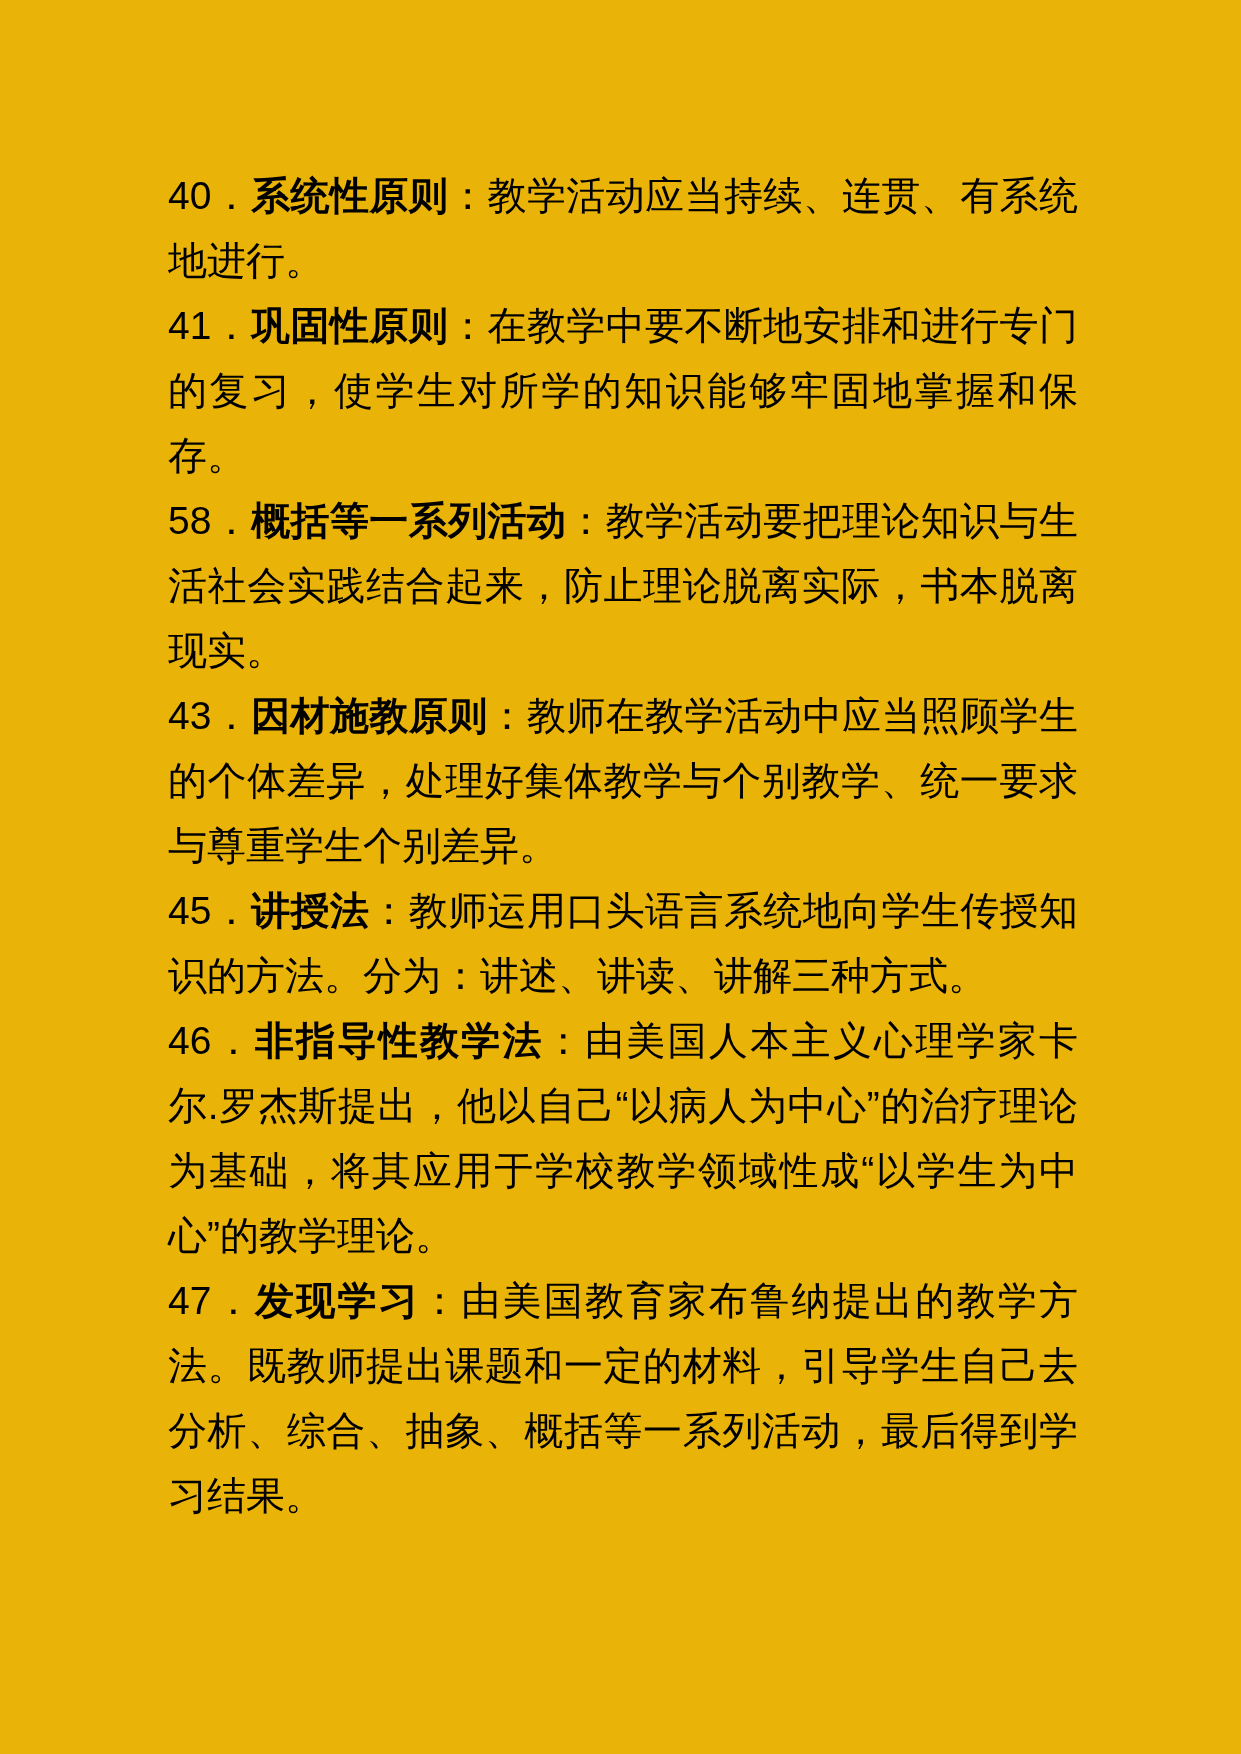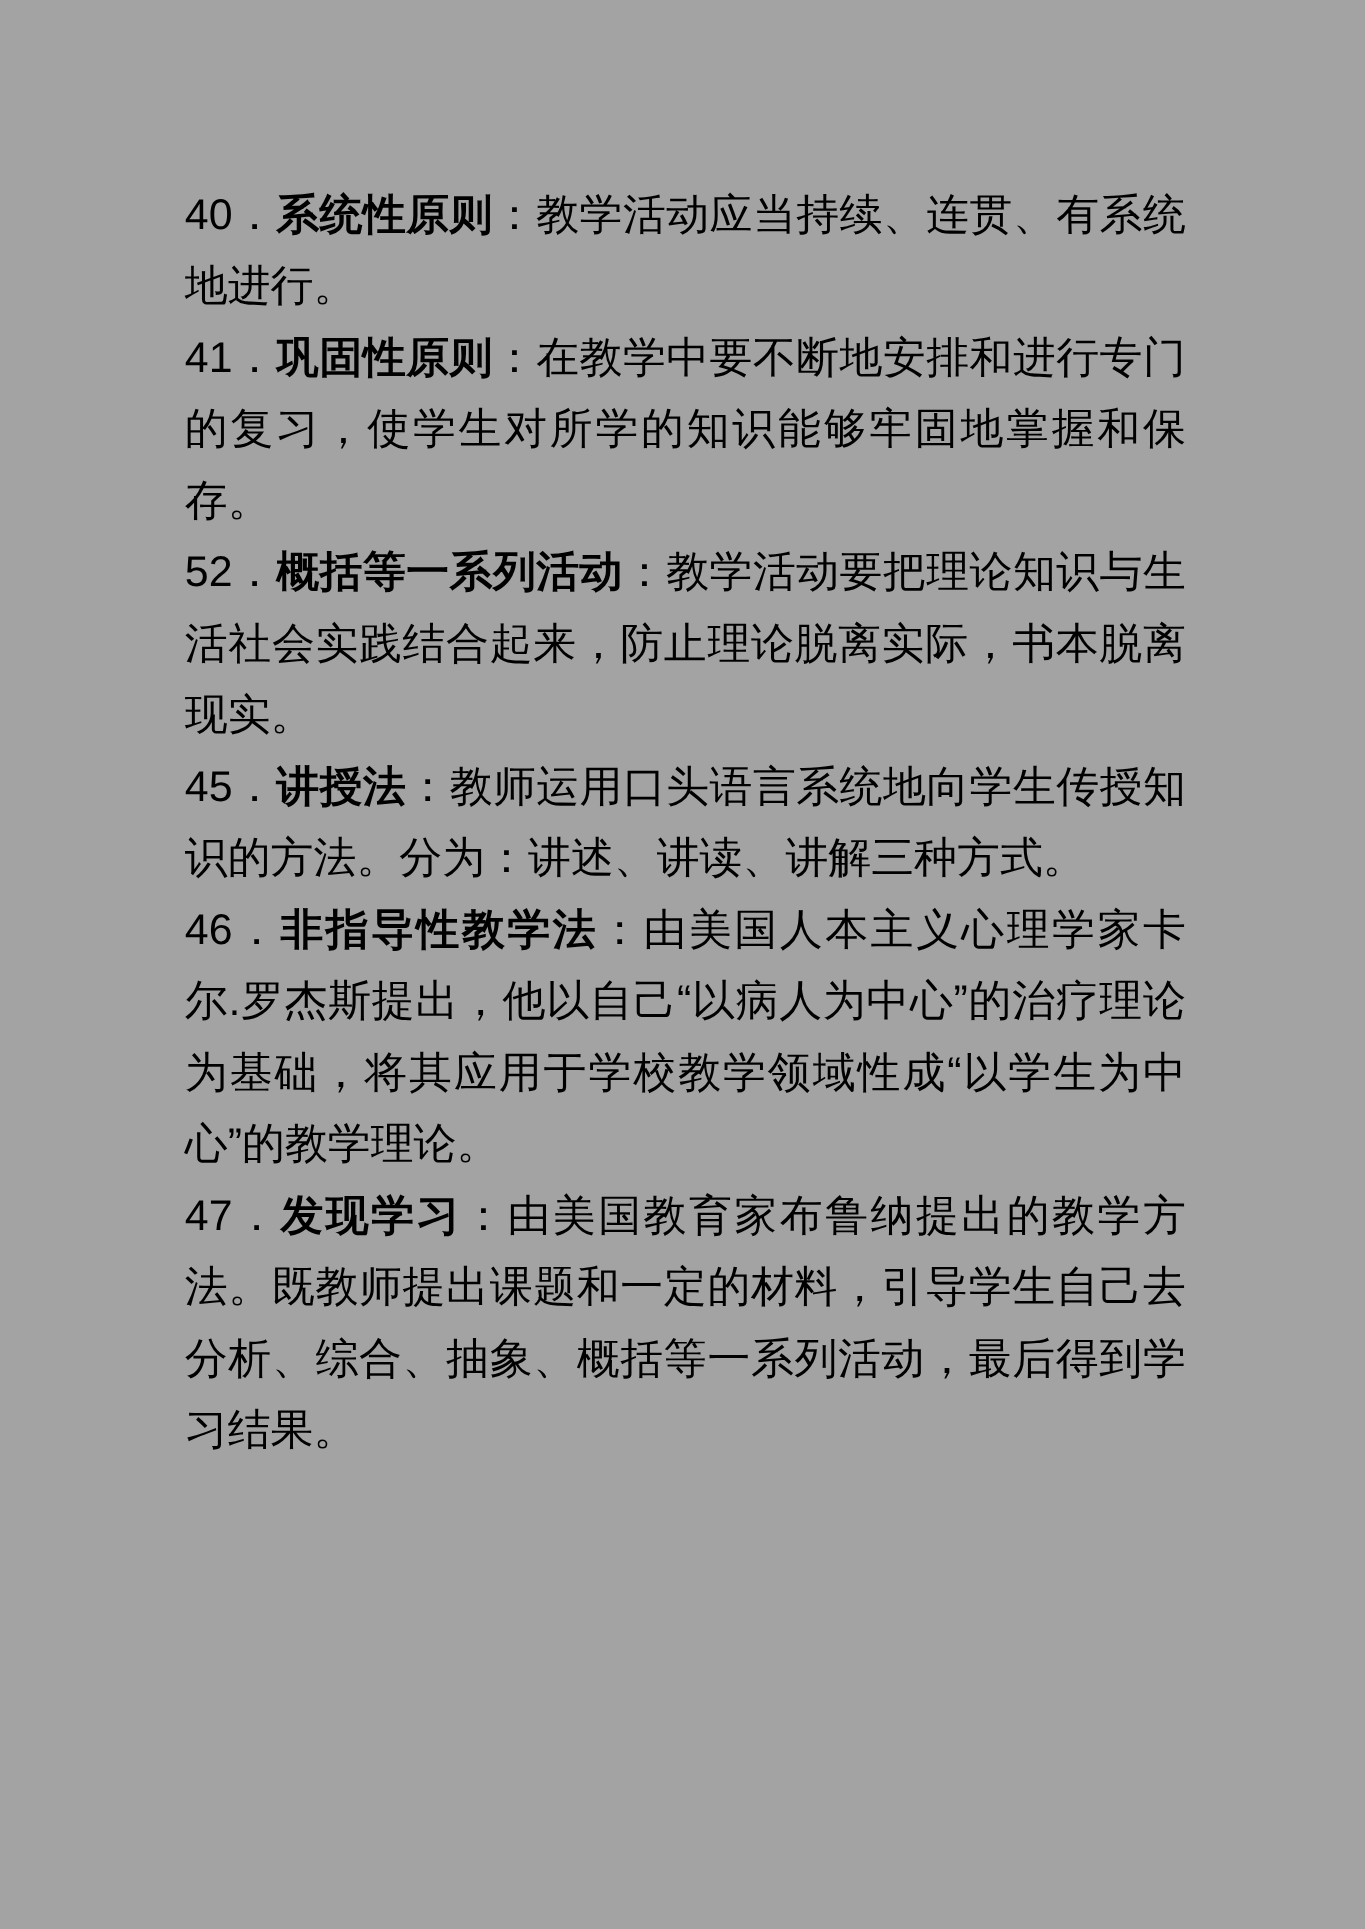--- a/index.html
+++ b/index.html
@@ -5,21 +5,21 @@
   html, body {
     margin: 0;
     padding: 0;
     background: #ffffff;
   }
   .page {
     position: relative;
     width: 1241px;
     height: 1754px;
     margin: 0 auto;
-    background: #a3a3a3;
+    background: #eab308;
     box-sizing: border-box;
     padding: 163px 163px 0 168px;
     overflow: hidden;
     font-family: "Liberation Sans", "DejaVu Sans", sans-serif;
     color: #000000;
     font-size: 39px;
     line-height: 65px;
   }
   .item {
     margin: 0;
@@ -41,22 +41,23 @@
 </head>
 <body>
 
 <div class="page">
 
   <p class="item"><span class="num">40．</span><span class="term">系统性原则</span><span class="body">：教学活动应当持续、连贯、有系统地进行。</span></p>
 
   <p class="item"><span class="num">41．</span><span class="term">巩固性原则</span><span class="body">：在教学中要不断地安排和进行专门的复习，使学生对所学的知识能够牢固地掌握和保存。</span></p>
 
 
-  <p class="item"><span class="num">52．</span><span class="term">概括等一系列活动</span><span class="body">：教学活动要把理论知识与生活社会实践结合起来，防止理论脱离实际，书本脱离现实。</span></p>
+  <p class="item"><span class="num">58．</span><span class="term">概括等一系列活动</span><span class="body">：教学活动要把理论知识与生活社会实践结合起来，防止理论脱离实际，书本脱离现实。</span></p>
 
+  <p class="item"><span class="num">43．</span><span class="term">因材施教原则</span><span class="body">：教师在教学活动中应当照顾学生的个体差异，处理好集体教学与个别教学、统一要求与尊重学生个别差异。</span></p>
 
 
   <p class="item"><span class="num">45．</span><span class="term">讲授法</span><span class="body">：教师运用口头语言系统地向学生传授知识的方法。分为：讲述、讲读、讲解三种方式。</span></p>
 
   <p class="item"><span class="num">46．</span><span class="term">非指导性教学法</span><span class="body">：由美国人本主义心理学家卡尔.罗杰斯提出，他以自己“以病人为中心”的治疗理论为基础，将其应用于学校教学领域性成“以学生为中心”的教学理论。</span></p>
 
   <p class="item"><span class="num">47．</span><span class="term">发现学习</span><span class="body">：由美国教育家布鲁纳提出的教学方法。既教师提出课题和一定的材料，引导学生自己去分析、综合、抽象、概括等一系列活动，最后得到学习结果。</span></p>
 
 </div>
 

